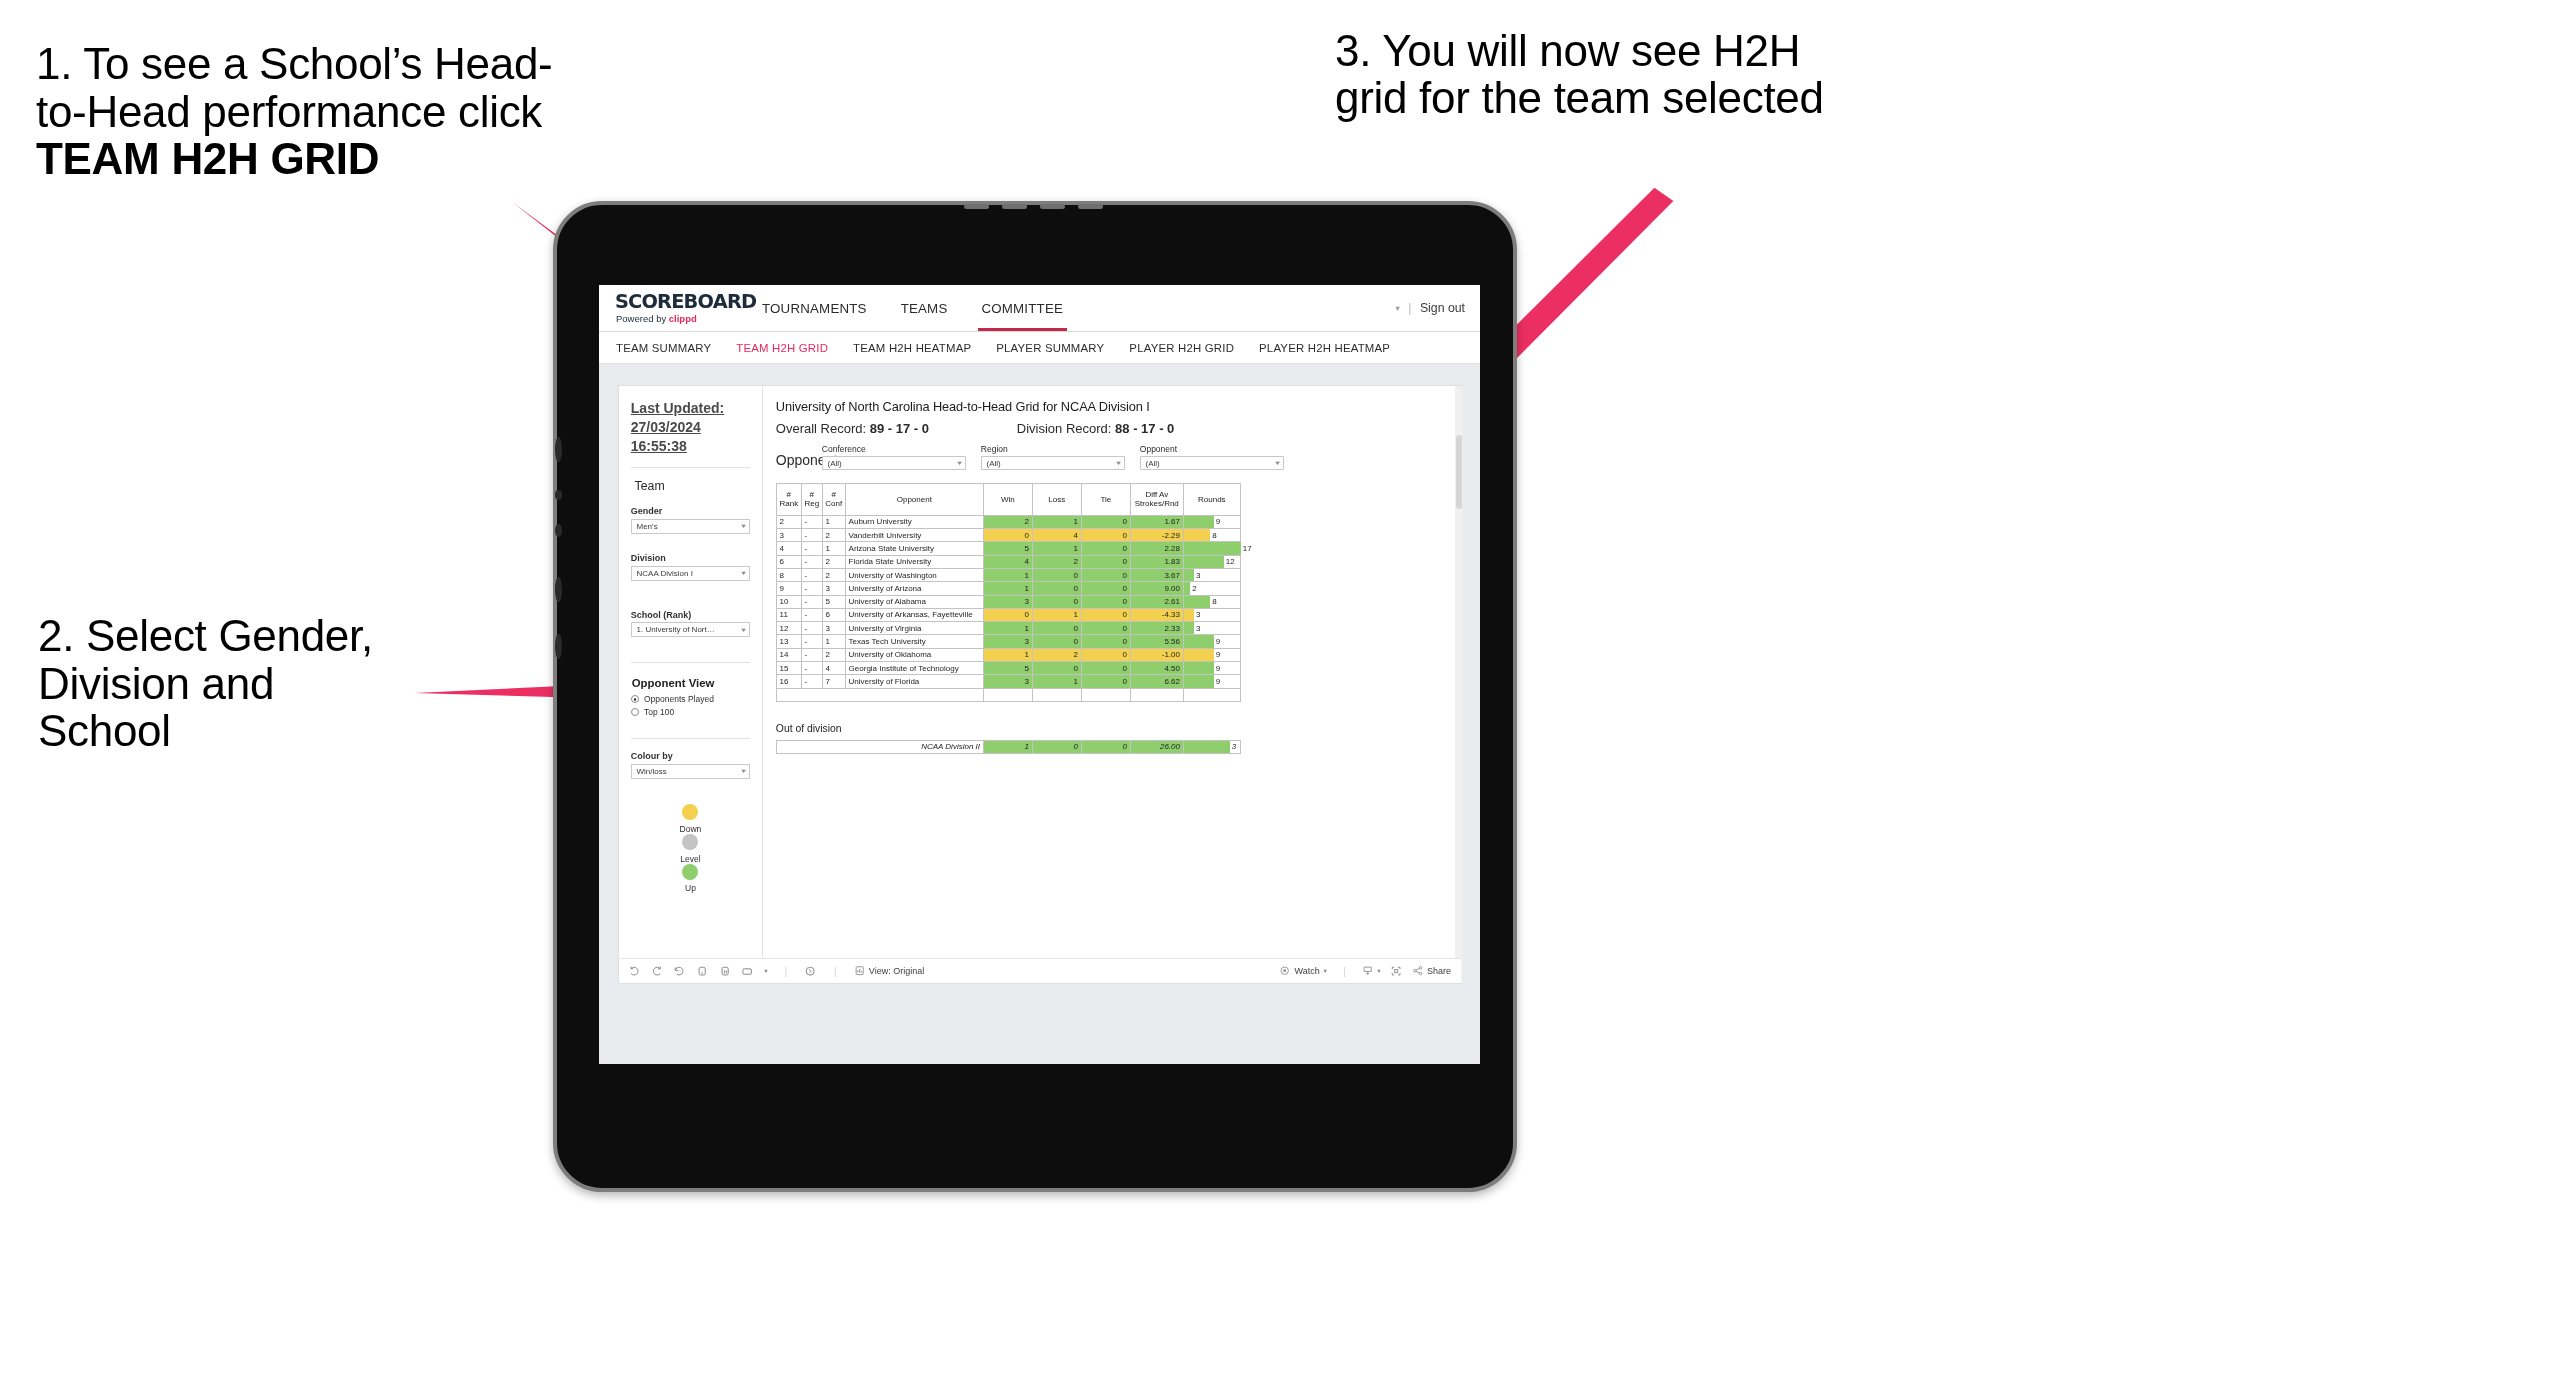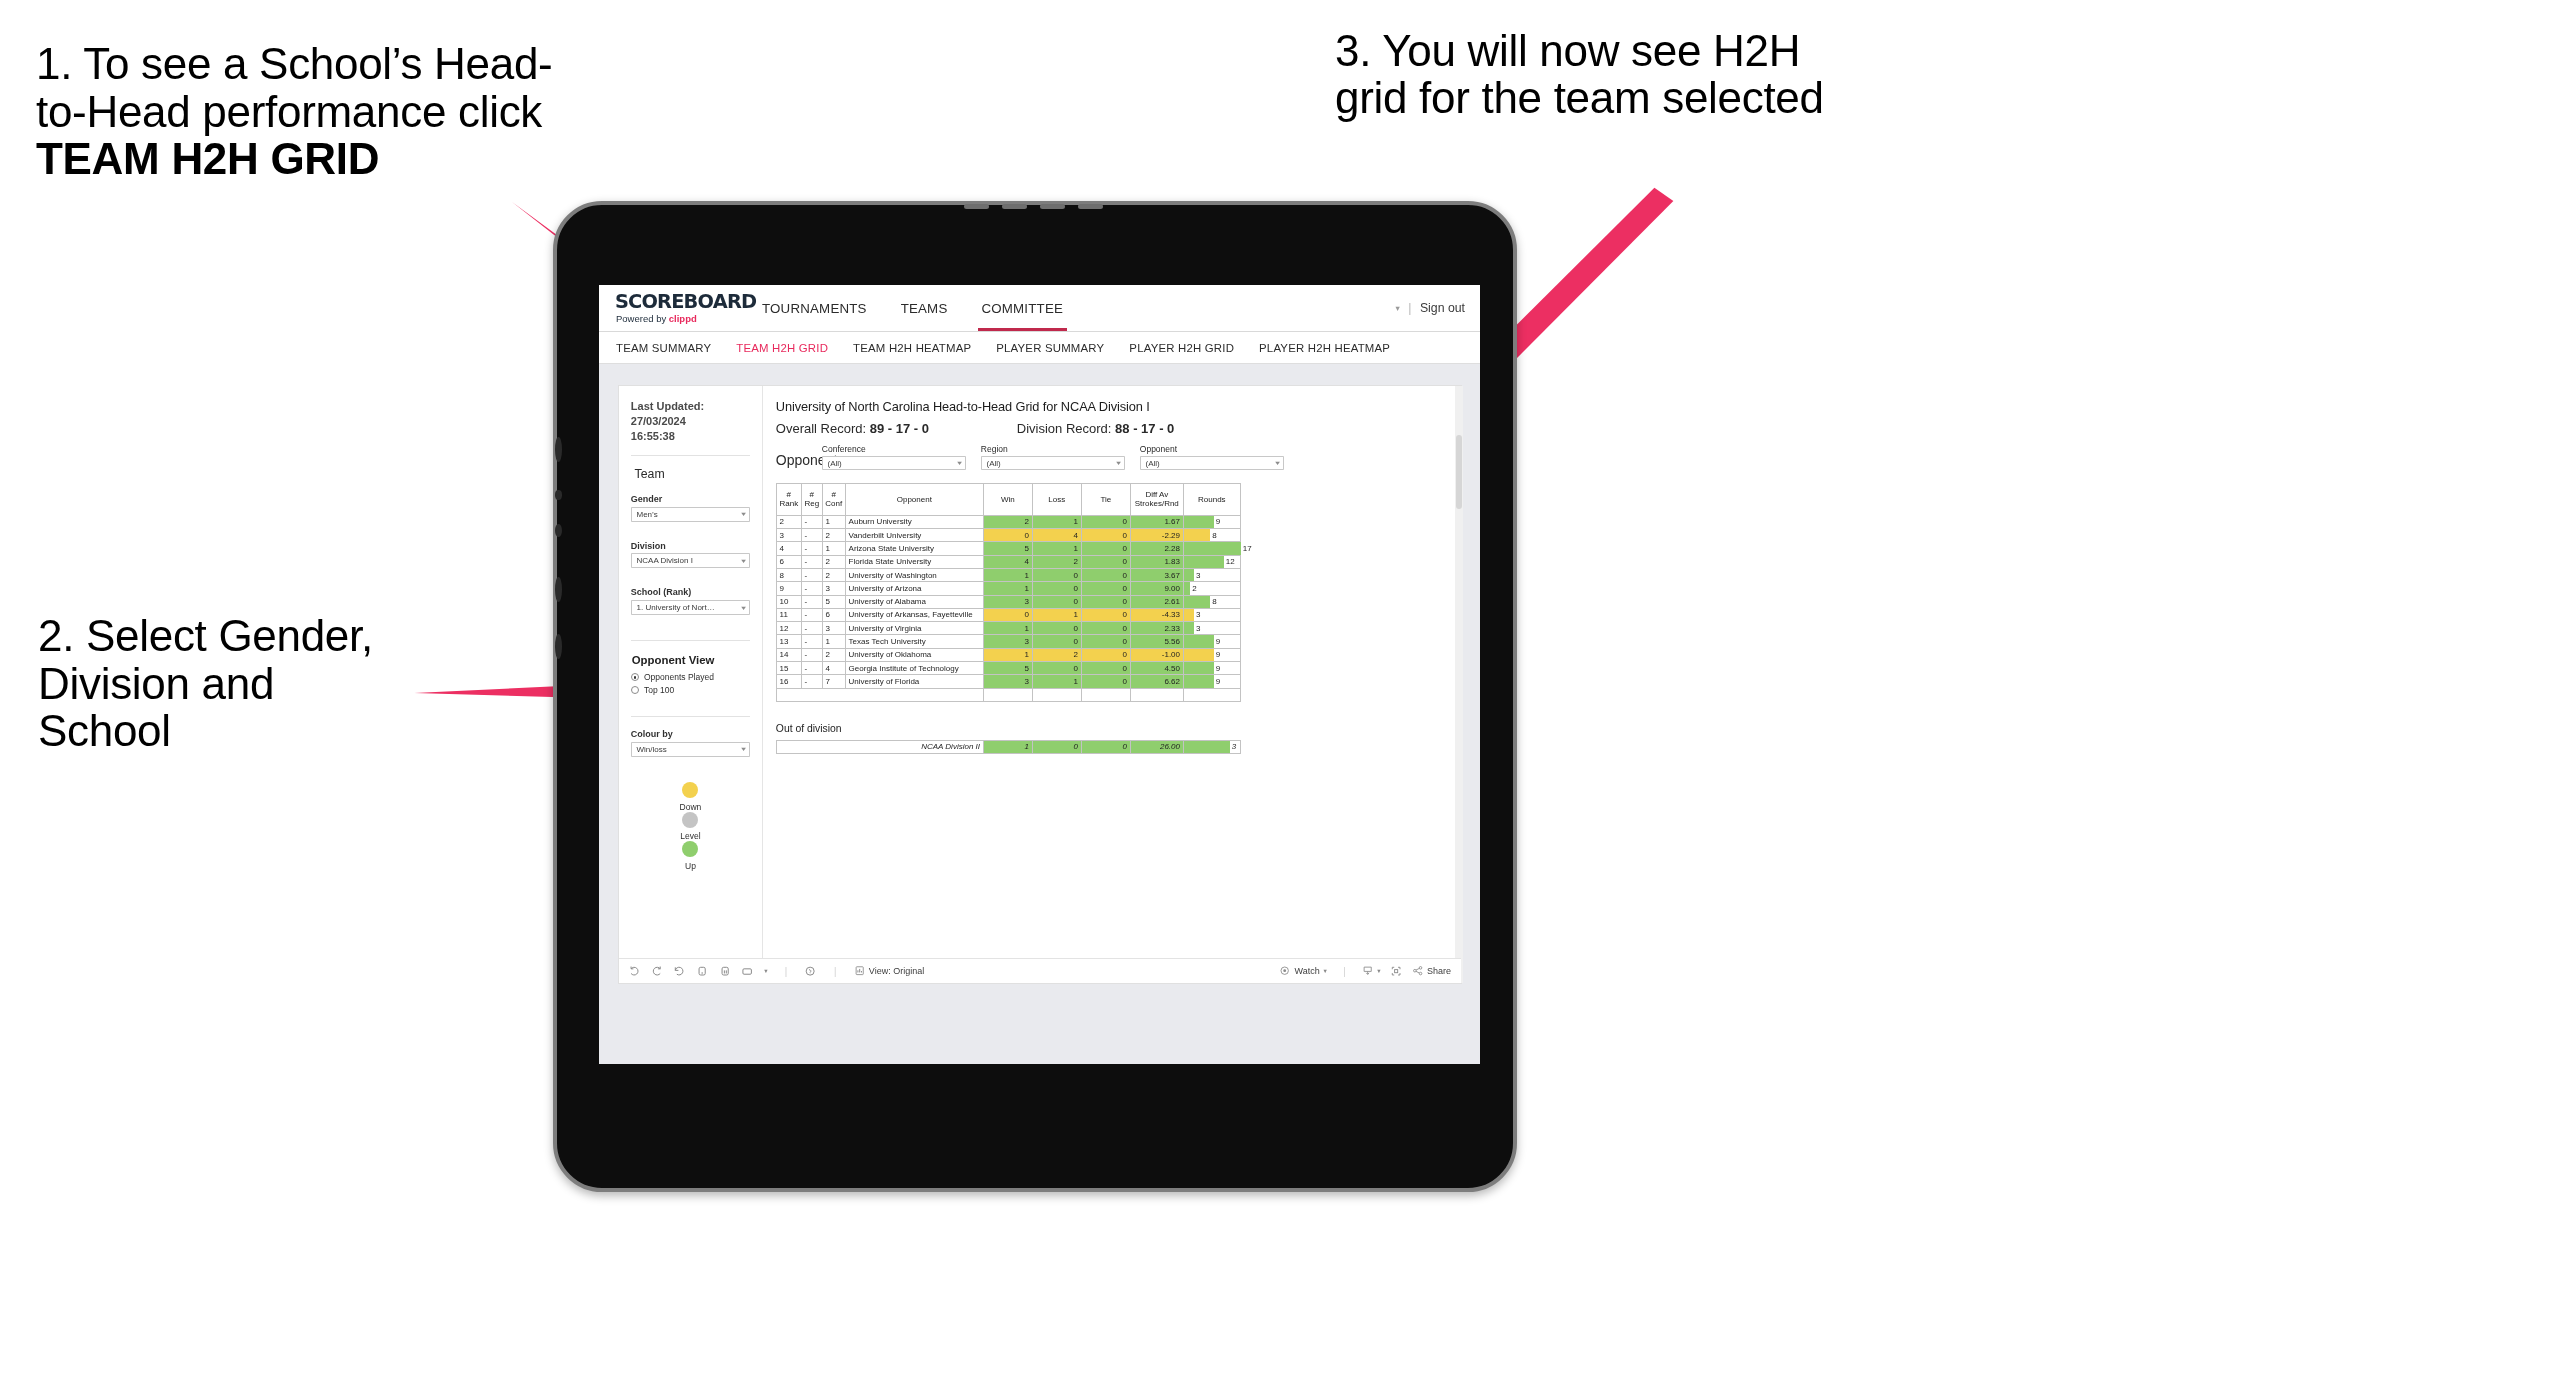--- a/index.html
+++ b/index.html
@@ -94,21 +94,21 @@
   .viz-card {
     width: 844px; background:#fff; border:0.9px solid #e0e0e0;
     display:flex; min-height: 599px; position:relative;
   }
 
   
   .side {
     width: 144px; border-right: 0.9px solid #e5e5e5; padding: 13.3px 11.4px 0 12.3px;
     flex: 0 0 144px;
   }
-  .lastupd { font-size: 11px; color:#4a4a4a; line-height: 1.35; font-weight:600; }
+  .lastupd { font-size: 14px; color:#4a4a4a; line-height: 1.35; font-weight:600;text-decoration:underline; }
   .lastupd .d { font-weight: 700; }
   .hr { height:0.9px; background:#e2e2e2; margin: 11.4px 0 10.4px 0; }
   .side h3 { font-size: 12.3px; font-weight: 400; color:#2b2b2b; margin: 1.9px 0 13.3px 3.8px; }
   .fld { margin-bottom: 14.2px; }
   .fld label { display:block; font-size: 9px; font-weight:700; color:#313131; margin-bottom: 2.8px; }
   .sel {
     height: 15px; border:0.9px solid #c8c8c8; background:#fff; border-radius:0.9px;
     display:flex; align-items:center; justify-content:space-between;
     padding: 0 3.8px 0 4.7px; font-size: 8px; color:#3a3a3a; white-space:nowrap; overflow:hidden;
   }
@@ -280,21 +280,21 @@
             </div>
 
             <div class="fld" style="margin-top:19px">
               <label>Division</label>
               <div class="sel">
                 <span>NCAA Division I</span>
                 <span class="car">▾</span>
               </div>
             </div>
 
-            <div class="fld" style="margin-top:19px">
+            <div class="fld" style="margin-top:29px">
               <label>School (Rank)</label>
               <div class="sel">
                 <span>1. University of Nort…</span>
                 <span class="car">▾</span>
               </div>
             </div>
 
             <div class="hr" style="margin:25px 0 13.3px 0"></div>
 
             <h4>Opponent View</h4>

